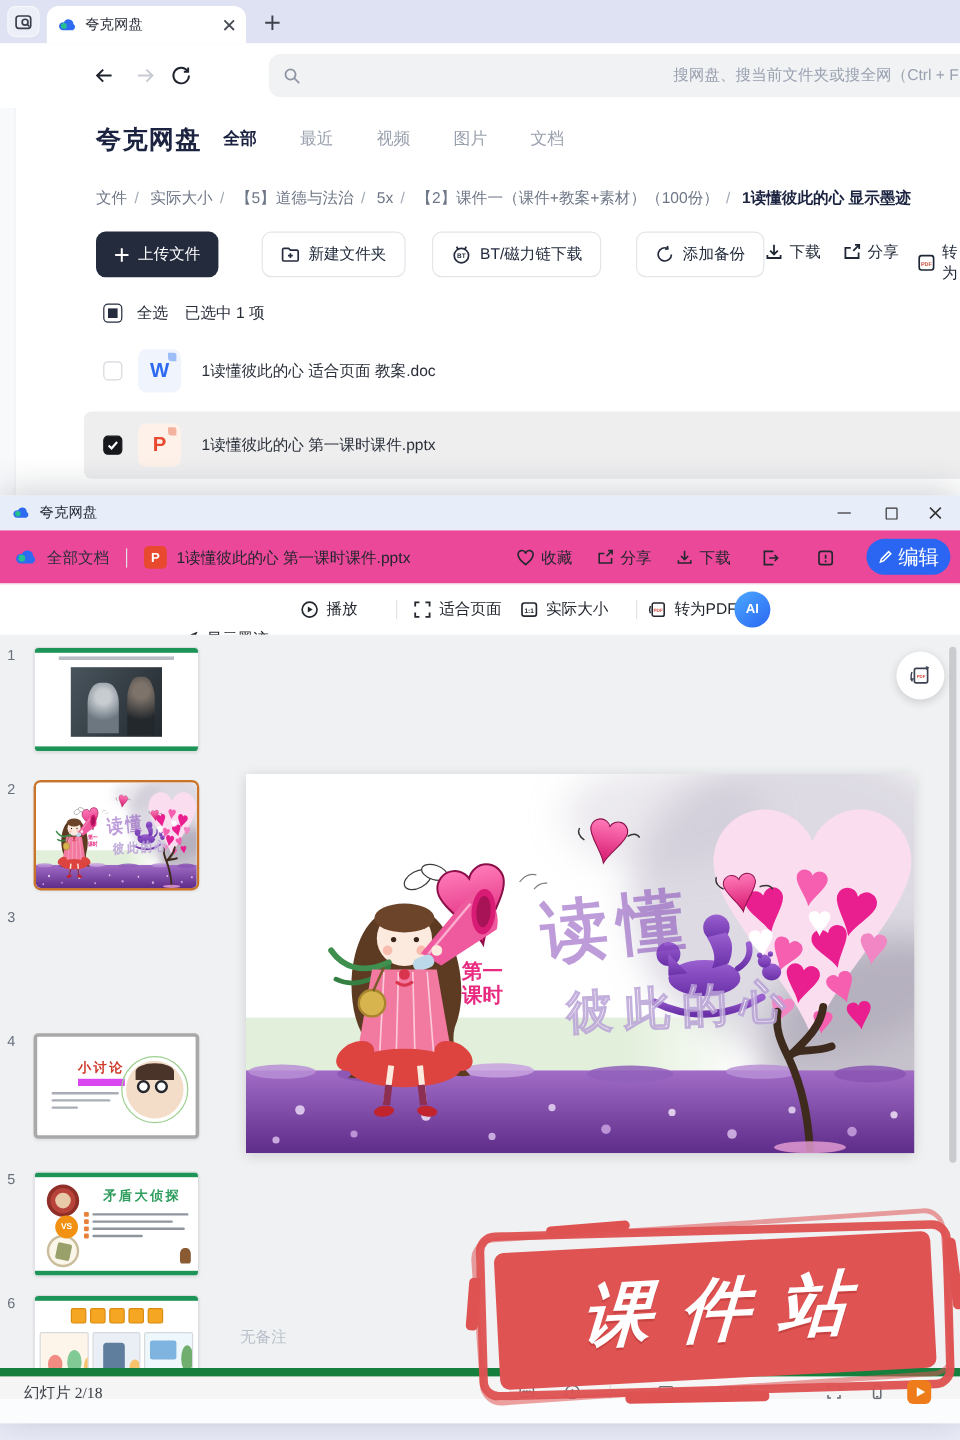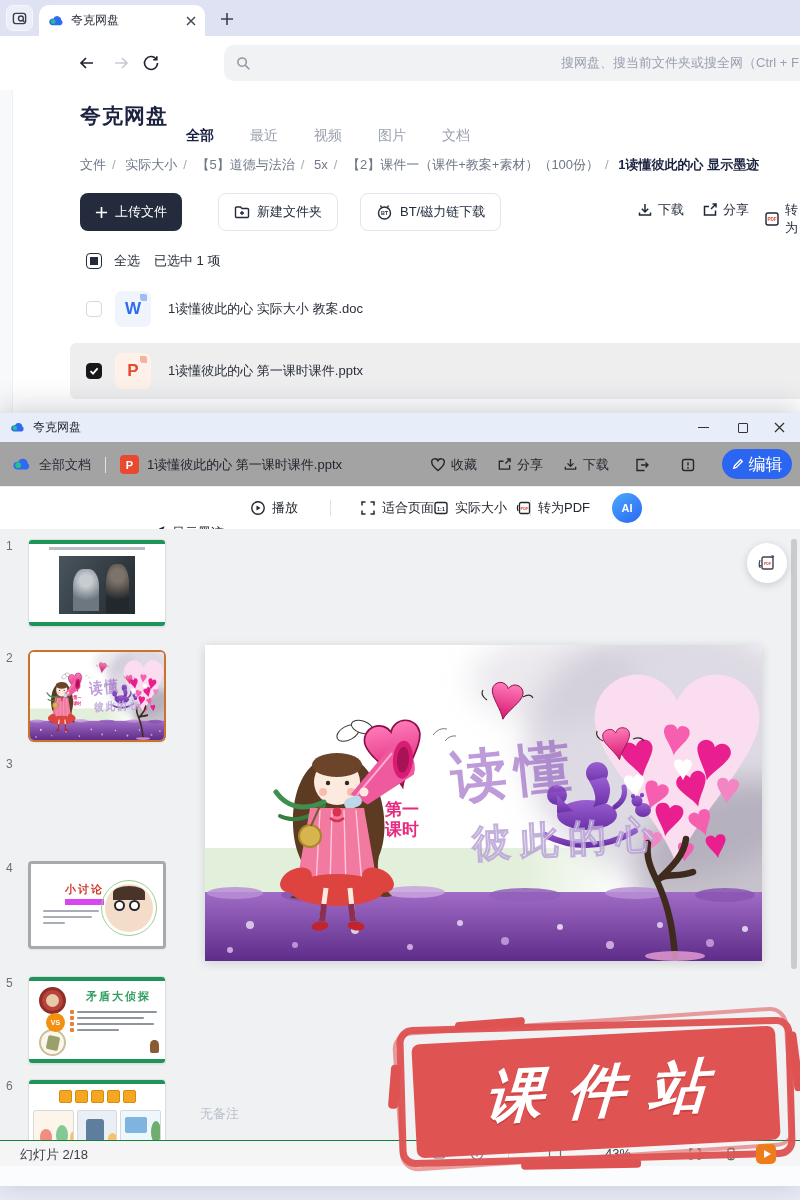--- a/index.html
+++ b/index.html
@@ -22,21 +22,21 @@
   .nav-refresh { left:142px; color:#20242e; }
   .searchbar { position:absolute; left:224px; top:9px; width:600px; height:36px; background:#f1f2f4; border-radius:10px; display:flex; align-items:center; padding:0 12px; overflow:hidden; }
   .searchbar .sph { margin-left:auto; font-size:13px; color:#99a1b0; white-space:nowrap; }
   .searchbar .mag { color:#8f96a3; display:flex; }
 
   
   .drive { position:absolute; top:90px; left:0; width:800px; height:323px; background:#ffffff; }
   .left-edge { position:absolute; left:0; top:0; width:13px; height:100%; background:#f8f9fb; border-right:1px solid #eef0f3; }
   .d-title { position:absolute; left:80px; top:12px; font-size:21px; font-weight:800; color:#1b2340; letter-spacing:1px; }
   .d-tabs { position:absolute; left:186px; top:17px; display:flex; gap:36px; font-size:14px; color:#9aa1ae; }
-  .d-tab { cursor:default;margin-top:20px; }
+  .d-tab { cursor:default; }
   .d-tab.active { color:#1b2340; font-weight:700; }
   .crumbs { position:absolute; left:80px; top:66px; width:720px; white-space:nowrap; overflow:hidden; font-size:13px; color:#6e7787; }
   .crumbs .sep { margin:0 6px; color:#a3aab6; }
   .crumbs .last { color:#1b2340; font-weight:700; }
   .acts { position:absolute; left:0; top:103px; width:800px; height:38px; }
   .btn { position:absolute; top:0; height:38px; display:flex; align-items:center; gap:7px; font-size:13px; border-radius:8px; padding:0 15px; white-space:nowrap; }
   .btn-dark { background:#242b3d; color:#ffffff; }
   .btn-line { background:#fff; border:1px solid #e3e5e9; color:#222b3d; }
   .b-upload { left:80px; }
   .b-newf { left:218px; }
@@ -66,34 +66,34 @@
   
   .win { position:absolute; top:413px; left:0; width:800px; height:773px; background:#ffffff; box-shadow:0 -4px 28px rgba(25,30,50,.22); }
   .tbar { position:absolute; top:0; left:0; width:100%; height:29px; background:#e7edf9; display:flex; align-items:center; }
   .tbar .wlogo { margin-left:10px; display:flex; }
   .tbar .wtitle { margin-left:8px; font-size:12px; color:#1f2430; }
   .wc { position:absolute; top:0; width:30px; height:29px; display:flex; align-items:center; justify-content:center; color:#333; }
   .wc-min { right:82px; } .wc-max { right:42px; } .wc-close { right:6px; }
   .wc-min i { display:block; width:11px; height:1.6px; background:#333; }
   .wc-max i { display:block; width:10px; height:10px; border:1.4px solid #333; border-radius:1px; }
 
-  .dbar { position:absolute; top:29px; left:0; width:100%; height:45px; background:#a3a3a3; border-bottom:1px solid #ededf0; }
+  .dbar { position:absolute; top:29px; left:0; width:100%; height:45px; background:#ec4899; border-bottom:1px solid #ededf0; }
   .dbar .grp-l { position:absolute; left:12px; top:0; height:45px; display:flex; align-items:center; gap:8px; }
   .alltext { font-size:13px; color:#2a2f3a; }
   .vdiv { width:1px; height:16px; background:#e2e2e6; margin:0 6px; }
   .pbadge { width:19px; height:19px; background:#e8492f; color:#fff; border-radius:4px; font-size:11px; font-weight:800; display:flex; align-items:center; justify-content:center; }
   .vfname { font-size:13px; color:#22262e; max-width:260px; white-space:nowrap; overflow:hidden; }
   .dact { position:absolute; top:8px; height:29px; display:flex; align-items:center; gap:5px; font-size:13px; color:#23272f; }
   .da-fav { left:430px; } .da-sh { left:497px; } .da-dl { left:563px; }
   .da-exp { left:634px; } .da-fb { left:680px; }
   .btn-edit { position:absolute; left:722px; top:7px; width:70px; height:30px; border-radius:16px; background:#2b66f2; color:#fff; font-size:17px; display:flex; align-items:center; justify-content:center; gap:5px; }
 
   .vbar { position:absolute; top:74px; left:0; width:100%; height:42px; background:#fff; }
   .vt { position:absolute; top:10px; height:22px; display:flex; align-items:center; gap:6px; font-size:13px; color:#23272f; }
-  .vt-ink { left:150px;margin-top:25px; } .vt-play { left:250px; } .vt-fit { left:360px; } .vt-act { left:433px; } .vt-pdf { left:516px; }
+  .vt-ink { left:150px;margin-top:25px; } .vt-play { left:250px; } .vt-fit { left:344px; } .vt-act { left:433px; } .vt-pdf { left:540px; }
   .vbar .vdiv { position:absolute; top:13px; }
   .vd1 { left:324px; } .vd2 { left:524px; }
   .ai-btn { position:absolute; left:612px; top:6px; width:30px; height:30px; border-radius:50%; background:linear-gradient(140deg,#4aa9ff,#2b66f2); color:#fff; font-size:11px; font-weight:800; display:flex; align-items:center; justify-content:center; }
 
   .content { position:absolute; top:116px; left:0; width:100%; height:611px; background:#f0f1f3; overflow:hidden; }
   .tnum { position:absolute; left:6px; width:16px; font-size:12px; color:#68707c; }
   .thumb { position:absolute; left:28px; width:138px; height:88px; background:#fff; border:1px solid #dcdee1; border-radius:4px; overflow:hidden; box-shadow:0 1px 2px rgba(0,0,0,.06); }
   .thumb.sel { border:2px solid #c9732b; border-radius:6px; }
   .gbar { position:absolute; left:0; width:100%; height:4px; background:#1f9459; }
   .gbar.top { top:0; } .gbar.bot { bottom:0; }
@@ -132,21 +132,21 @@
   .t6 .panels { position:absolute; left:4px; right:4px; top:30px; height:54px; display:flex; gap:3px; }
   .t6 .pn { flex:1; border:1px solid #d7dadd; border-radius:2px; position:relative; overflow:hidden; }
   .t6 .pa { background:#fdf4ea; } .t6 .pb { background:#e9eff5; } .t6 .pc { background:#eef7fb; }
   .t6 .blob { position:absolute; border-radius:50%; }
   .scrollbar { position:absolute; right:3px; top:10px; width:6px; height:430px; background:#c9cbce; border-radius:3px; }
 
   .slidecard { position:absolute; left:205px; top:116px; width:557px; height:316px; background:#fff; box-shadow:0 2px 10px rgba(0,0,0,.14); }
   .floatbtn { position:absolute; left:747px; top:14px; width:40px; height:40px; border-radius:50%; background:#fff; box-shadow:0 2px 8px rgba(0,0,0,.16); display:flex; align-items:center; justify-content:center; color:#3c4252; }
   .nonotes { position:absolute; left:200px; top:576px; font-size:13px; color:#b9c0ca; }
 
-  .statusbar { position:absolute; top:727px; left:0; width:100%; height:26px; background:#f5f5f6; border-top:1px solid #15803d; }
+  .statusbar { position:absolute; top:727px; left:0; width:100%; height:26px; background:#f5f5f6; border-top:7px solid #15803d;font-family:Liberation Serif, serif; }
   .st-counter { position:absolute; left:20px; top:5px; font-size:13px; color:#3a3f46; }
   .st-ic { position:absolute; top:6px; color:#6a6f76; display:flex; }
   .si1 { left:432px; } .si2 { left:470px; }
   .st-div { position:absolute; left:508px; top:7px; width:1px; height:12px; background:#dcdcdf; }
   .si3 { left:548px; } .si4 { left:688px; } .si5 { left:724px; }
   .st-zoom { position:absolute; left:605px; top:5px; font-size:13px; color:#3a3f46; }
   .play-mini { position:absolute; left:756px; top:3px; width:20px; height:20px; border-radius:5px; background:#ee7c1b; display:flex; align-items:center; justify-content:center; z-index:60; }
   .play-mini i { display:block; width:0; height:0; border-left:7px solid #fff; border-top:4.5px solid transparent; border-bottom:4.5px solid transparent; margin-left:2px; }
   .win-bottom { position:absolute; top:753px; left:0; width:100%; height:20px; background:#fbfcfd; }
 
@@ -269,20 +269,29 @@
       </div>
       <div class="btn btn-line b-newf">
         <span>
             <svg width="16" height="16" viewBox="0 0 16 16" fill="none" stroke="#242b3d" stroke-width="1.4">
               <path d="M1.5 5 V12.5 A1 1 0 0 0 2.5 13.5 H13.5 A1 1 0 0 0 14.5 12.5 V5.5 A1 1 0 0 0 13.5 4.5 H8 L6.5 3 H2.5 A1 1 0 0 0 1.5 4 Z"></path>
               <path d="M8 7 V11 M6 9 H10"></path>
             </svg>
           </span>
         <span>新建文件夹</span>
       </div>
+      <div class="btn btn-line b-backup">
+        <span>
+            <svg width="16" height="16" viewBox="0 0 16 16" fill="none" stroke="#242b3d" stroke-width="1.4">
+              <path d="M13.5 8 A5.5 5.5 0 1 1 10.5 3.1"></path>
+              <path d="M10.2 0.9 L10.6 3.3 L8.2 3.7"></path>
+            </svg>
+          </span>
+        <span>添加备份</span>
+      </div>
       <div class="mini-act a-dl">
         <span>
             <svg width="16" height="16" viewBox="0 0 16 16" fill="none" stroke="#1f2736" stroke-width="1.5">
               <path d="M8 2 V9.5 M4.8 6.8 L8 10 L11.2 6.8"></path>
               <path d="M2.5 10.5 V13 H13.5 V10.5"></path>
             </svg>
           </span>
         <span>下载</span>
       </div>
       <div class="mini-act a-sh">
@@ -310,21 +319,21 @@
         </span>
       <span class="gap">全选</span>
       <span>已选中 1 项</span>
     </div>
     <div class="frow r1">
       <span class="cb"></span>
       <span class="fbadge fb-w">
           <span>W</span>
           <i class="fold"></i>
         </span>
-      <span class="fname">1读懂彼此的心 实际大小 教案.doc</span>
+      <span class="fname">1读懂彼此的心 适合页面 教案.doc</span>
     </div>
     <div class="frow r2">
       <span class="hl"></span>
       <span class="cb cb-on">
           <svg width="10" height="10" viewBox="0 0 10 10" fill="none" stroke="#fff" stroke-width="1.8">
             <path d="M1.5 5.2 L4 7.6 L8.6 2.4"></path>
           </svg>
         </span>
       <span class="fbadge fb-p">
           <span>P</span>

